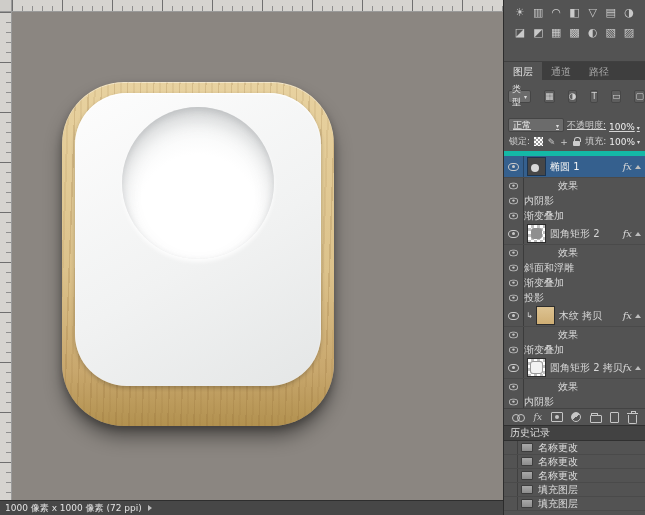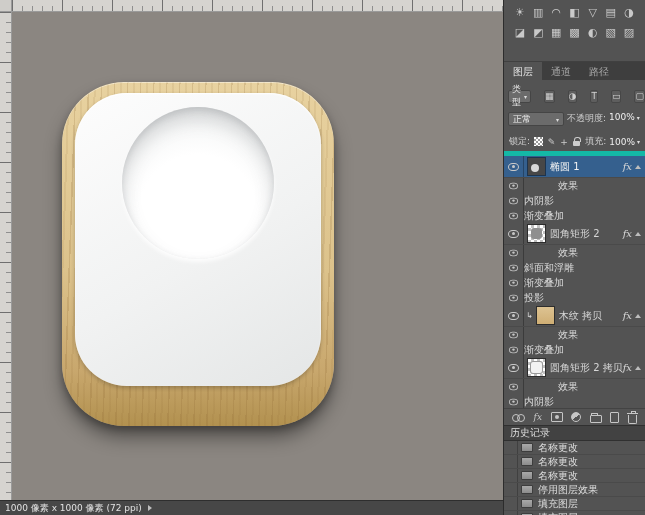--- a/index.html
+++ b/index.html
@@ -59,21 +59,21 @@
   .tab.active{background:#535353;color:#e6e6e6;}
 
   .filter-row{height:18px;display:flex;align-items:center;gap:13px;padding:16px 4px;}
   .kind-combo{height:13px;background:#6b6b6b;border:1px solid #454545;border-radius:2px;
     display:flex;align-items:center;gap:3px;padding:0 3px;font-size:9px;color:#e6e6e6;}
   .kind-combo::after{content:"▾";font-size:6px;color:#ddd;}
   .ficon{width:14px;height:13px;display:flex;align-items:center;justify-content:center;
     font-size:9px;color:#cfcfcf;background:#5e5e5e;border:1px solid #474747;border-radius:2px;}
   .fswitch{width:9px;height:11px;background:#6b6b6b;border:1px solid #454545;border-radius:2px;margin-left:auto;}
 
-  .blend-row{height:20px;display:flex;align-items:flex-start;gap:3px;padding:0 4px;}
+  .blend-row{height:20px;display:flex;align-items:flex-end;gap:3px;padding:0 4px;text-decoration:underline;}
   .blend-combo{flex:0 0 56px;height:14px;background:#6b6b6b;border:1px solid #454545;border-radius:2px;
     display:flex;align-items:center;justify-content:space-between;padding:0 4px;font-size:9px;color:#eee;}
   .blend-combo::after{content:"▾";font-size:6px;color:#ddd;}
   .mini-label{font-size:9px;color:#cfcfcf;white-space:nowrap;}
   .mini-value{font-size:9px;color:#eee;display:flex;align-items:center;gap:2px;white-space:nowrap;}
   .mini-value::after{content:"▾";font-size:6px;color:#ddd;}
 
   .lock-row{height:19px;display:flex;align-items:center;gap:4px;padding:0 5px;font-size:9px;}
   .lk{display:inline-flex;align-items:center;justify-content:center;width:12px;height:12px;
     font-size:9px;color:#ccc;}
@@ -375,25 +375,20 @@
         <span class="htext">名称更改</span>
       </div>
       <div class="hrow">
         <span class="hwell"></span>
         <span class="hicon"></span>
         <span class="htext">名称更改</span>
       </div>
       <div class="hrow">
         <span class="hwell"></span>
         <span class="hicon"></span>
-        <span class="htext">停用图层效果</span>
-      </div>
-      <div class="hrow">
-        <span class="hwell"></span>
-        <span class="hicon"></span>
         <span class="htext">填充图层</span>
       </div>
       <div class="hrow">
         <span class="hwell"></span>
         <span class="hicon"></span>
         <span class="htext">填充图层</span>
       </div>
 
     </div>
 

